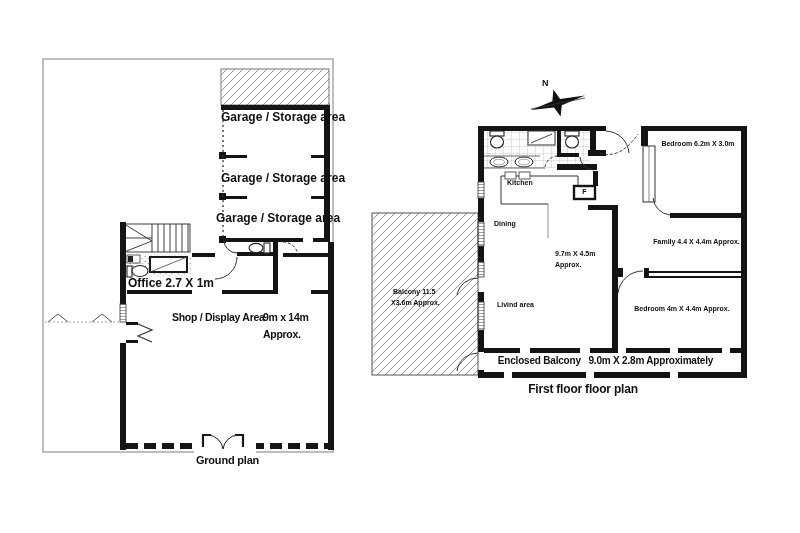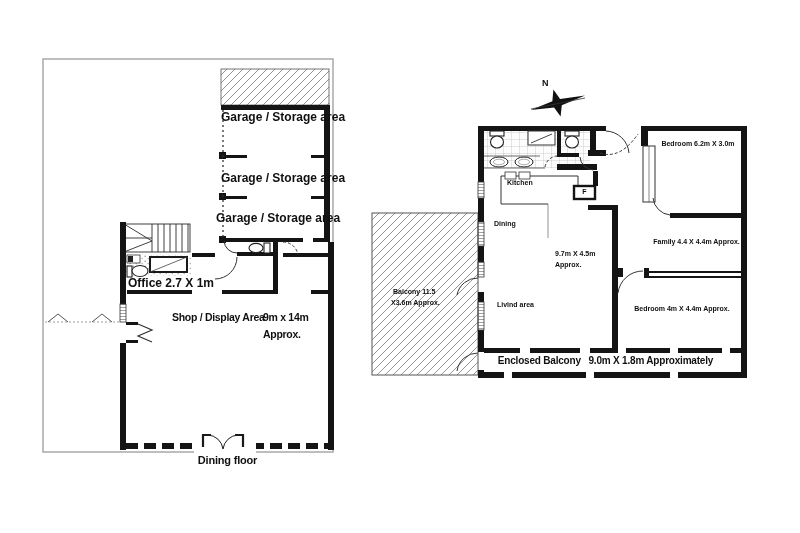--- a/index.html
+++ b/index.html
@@ -248,29 +248,30 @@
   </g>
 </svg>
 
 <div class="lbl t75 ctr" style="left:221px;top:111px;width:110px;">Garage / Storage area</div>
 <div class="lbl t75 ctr" style="left:221px;top:172px;width:110px;">Garage / Storage area</div>
 <div class="lbl t75 ctr" style="left:216px;top:212px;width:110px;">Garage / Storage area</div>
 <div class="lbl t75" style="left:128px;top:277px;text-align:center;">Office 2.7 X 1m</div>
 <div class="lbl t105" style="left:172px;top:312px;">Shop / Display Area</div>
 <div class="lbl t105" style="left:263px;top:312px;text-align:right;">9m x 14m</div>
 <div class="lbl t105" style="left:263px;top:329px;">Approx.</div>
-<div class="lbl t11 ctr" style="left:155px;top:454px;width:145px;">Dining floor</div>
+<div class="lbl t11 ctr" style="left:155px;top:454px;width:145px;">Ground plan</div>
 
 <div class="lbl t9" style="left:542px;top:78px;">N</div>
 <div class="lbl t7" style="left:507px;top:179px;">Kitchen</div>
 <div class="lbl t7" style="left:494px;top:220px;">Dining</div>
 <div class="lbl t7" style="left:555px;top:250px;">9.7m X 4.5m</div>
 <div class="lbl t7" style="left:555px;top:261px;">Approx.</div>
 <div class="lbl t7" style="left:497px;top:301px;">Livind area</div>
 <div class="lbl t7 ctr" style="left:652px;top:140px;width:92px;">Bedroom 6.2m X 3.0m</div>
 <div class="lbl t7 ctr" style="left:648px;top:238px;width:97px;">Family 4.4 X 4.4m Approx.</div>
 <div class="lbl t7 ctr" style="left:628px;top:305px;width:108px;">Bedroom 4m X 4.4m Approx.</div>
 <div class="lbl t7" style="left:393px;top:288px;">Balcony 11.5</div>
 <div class="lbl t7" style="left:391px;top:299px;">X3.6m Approx.</div>
 <div class="lbl t7 ctr" style="left:574px;top:188px;width:21px;">F</div>
-<div class="lbl t10 ctr" style="left:478px;top:355px;width:255px;">Enclosed Balcony   9.0m X 1.8m Approximately</div>
+<div class="lbl t10 ctr" style="left:478px;top:355px;width:255px;">Enclosed Balcony   9.0m X 2.8m Approximately</div>
+<div class="lbl t12 ctr" style="left:483px;top:383px;width:200px;">First floor floor plan</div>
 
 </div>
 
 </body></html>

